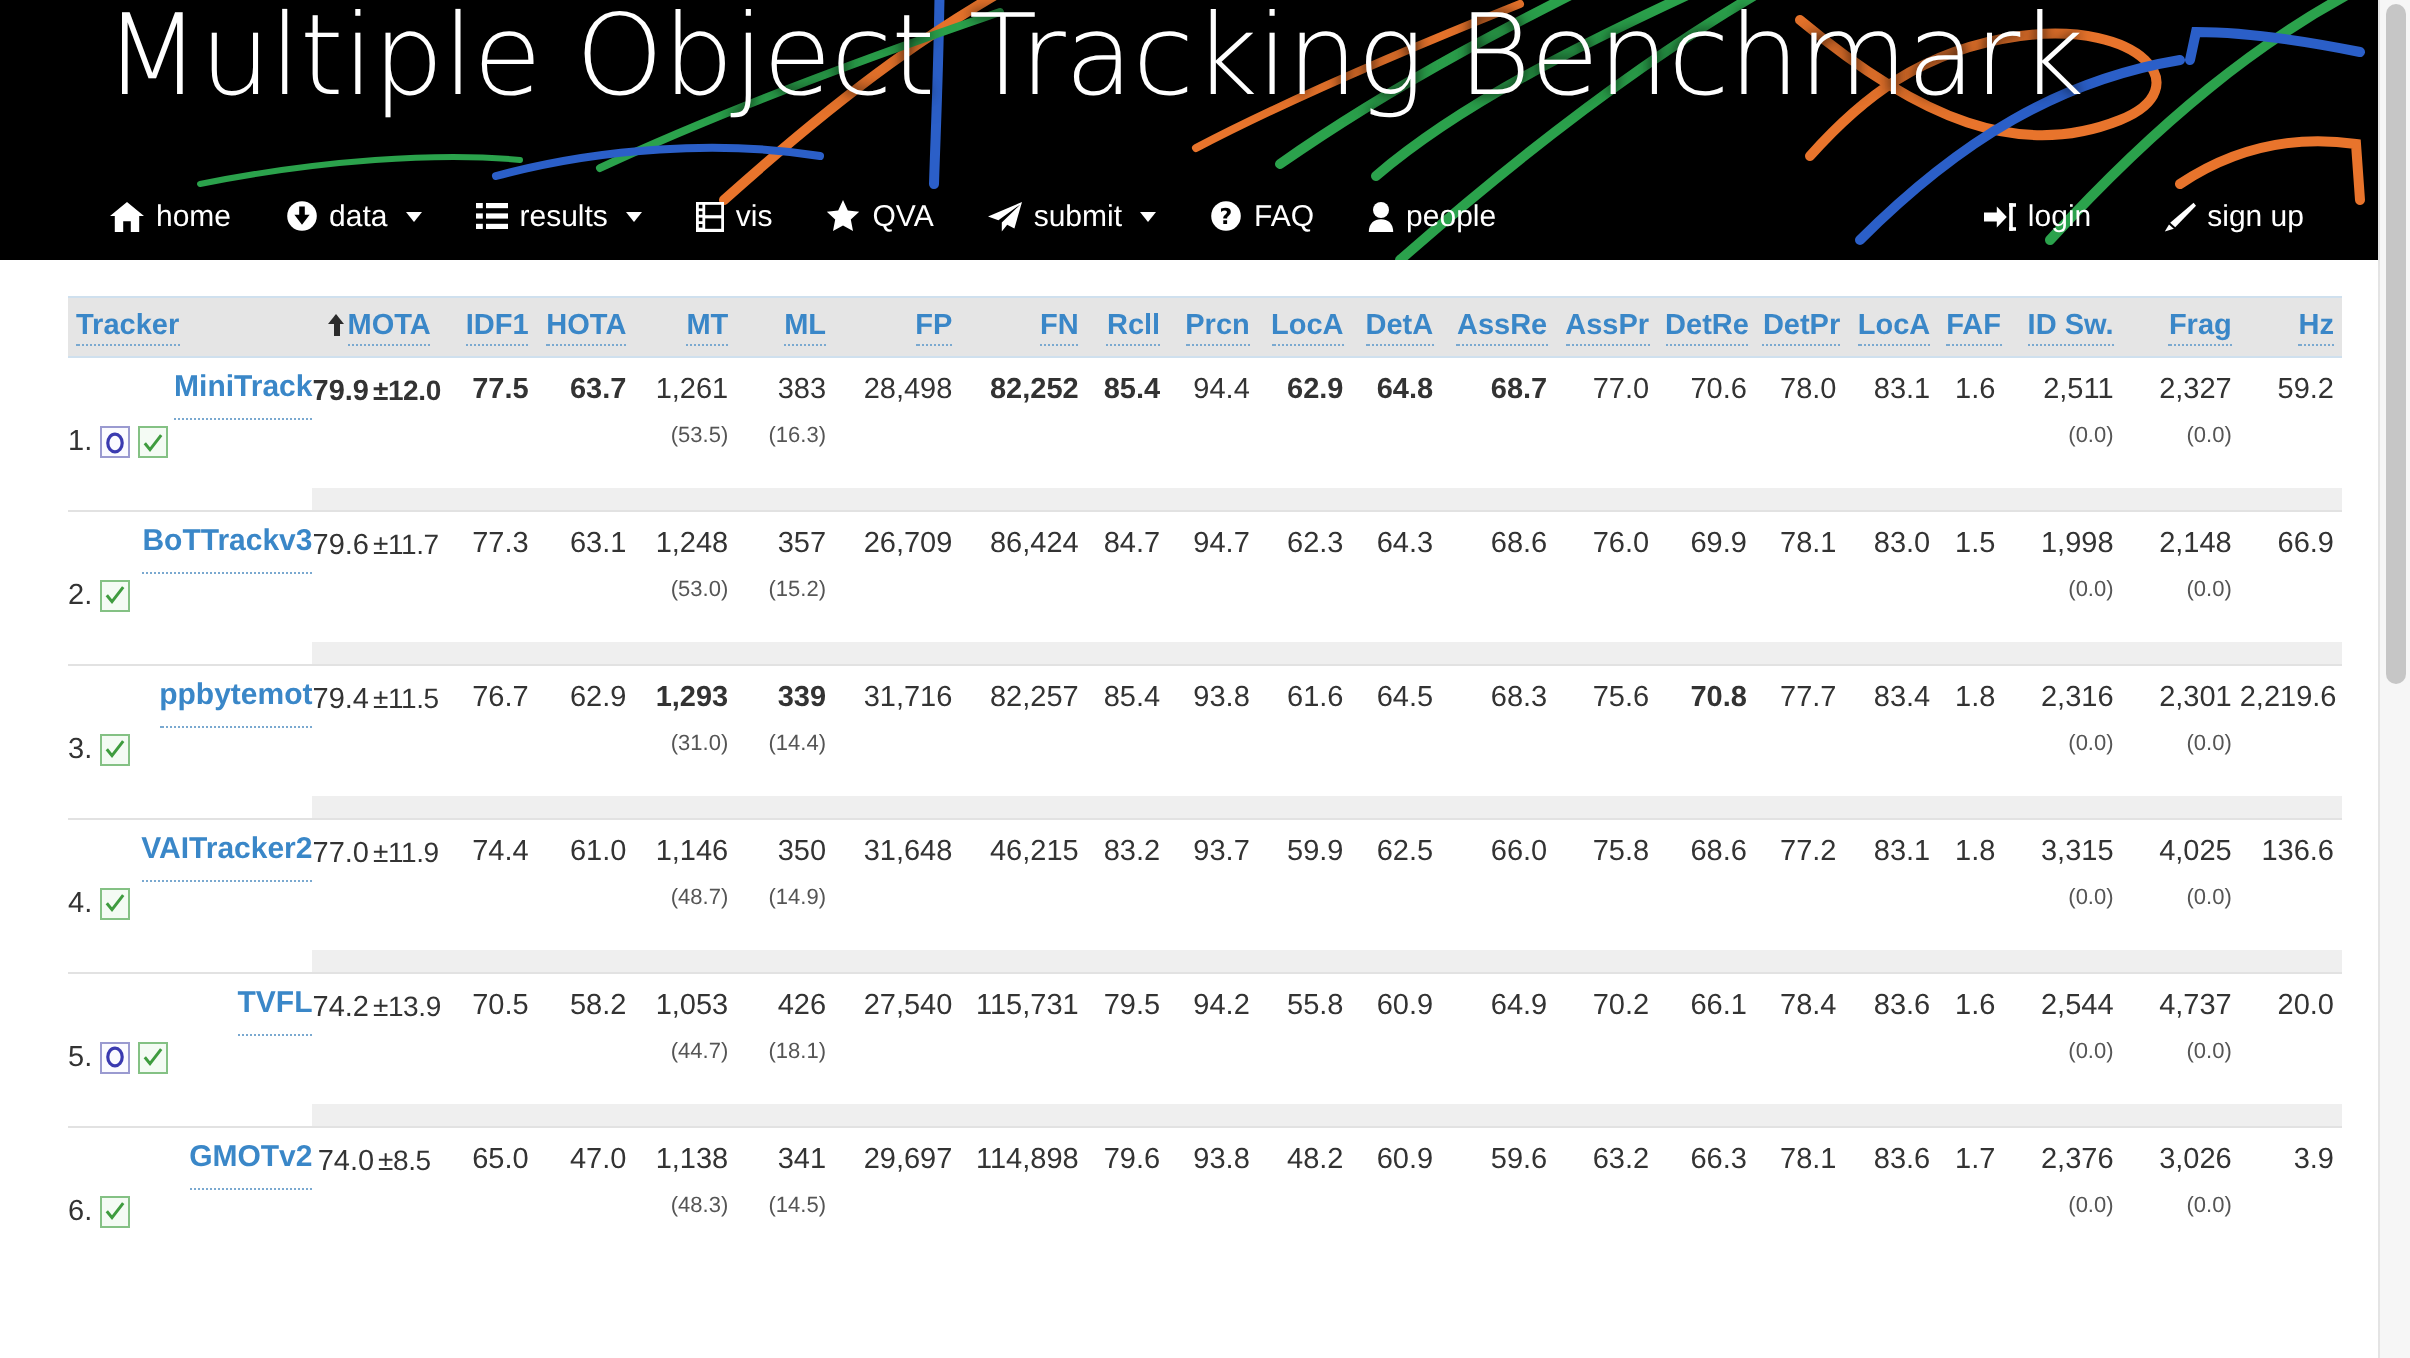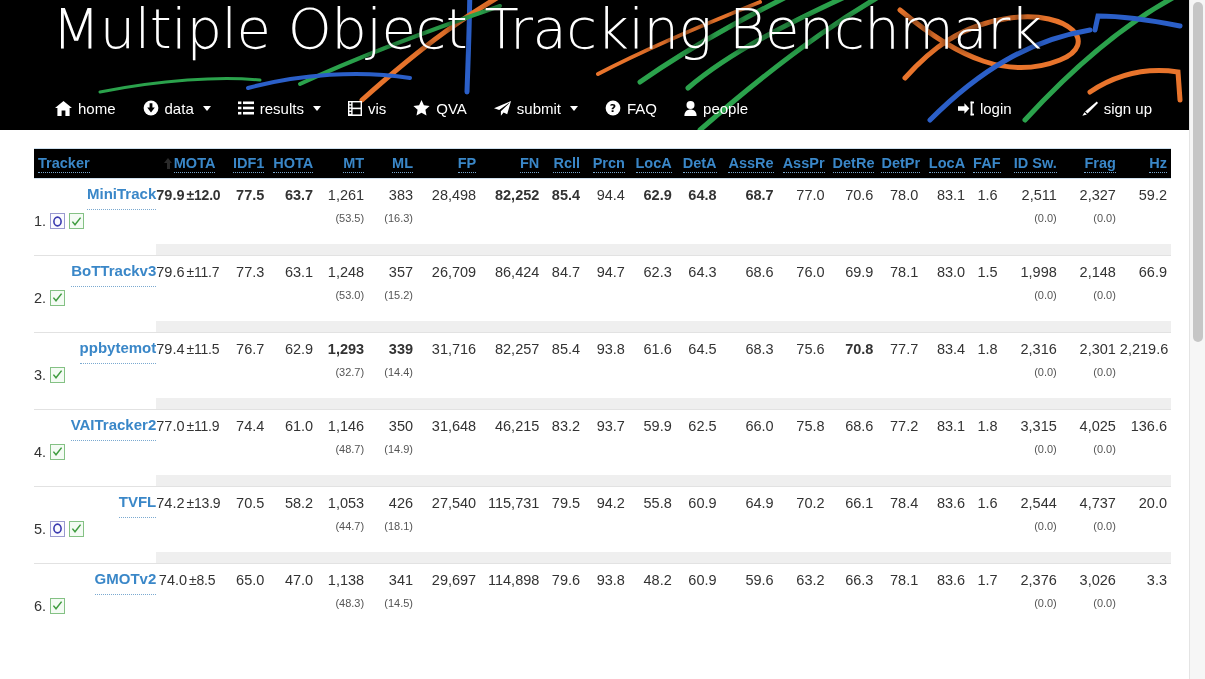--- a/index.html
+++ b/index.html
@@ -44,21 +44,21 @@
   }
 
   
   #navbar {
     position:absolute; left:0; bottom:0; width:1189px; height:44px;
     z-index:5;
     display:flex; align-items:center;
   }
   .nav-group { display:flex; align-items:center; }
   .nav-group.left { margin-left:46px;align-items:center; }
-  .nav-group.right { margin-left:auto; margin-right:28px;gap:34px; }
+  .nav-group.right { margin-left:auto; margin-right:28px; }
   .nav-item {
     display:flex; align-items:center; gap:6px;
     color:#fff; font-size:15px; text-decoration:none;
     padding:5px 9px; margin-right:9px;
     cursor:pointer; white-space:nowrap;
   }
   .nav-group.right .nav-item { margin-right:0; margin-left:18px; }
   .nav-item svg { display:block; flex:0 0 auto; }
   .caret {
     display:inline-block; width:0; height:0; margin-left:3px;
@@ -80,21 +80,21 @@
   
   #table-wrap { padding:0 34px 0 34px; }
   table.bm {
     width:1137px;
     border-collapse:collapse;
     font-size:14.5px;
     color:#333;
     table-layout:fixed;
   }
   table.bm thead th {
-    background:#000000;
+    background:#e5e5e5;
     color:#3a87c8;
     font-weight:700;
     font-size:14.5px;
     text-align:right;
     padding:6px 4px 7px 4px;
     vertical-align:middle;
     border-top:1px solid #cfe0ee;
     border-bottom:1px solid #cfe0ee;
     white-space:nowrap;
     cursor:pointer;
@@ -599,21 +599,21 @@
             <td>
               <div class="cellmain">76.7</div>
               <div class="cellsub"></div>
             </td>
             <td>
               <div class="cellmain">62.9</div>
               <div class="cellsub"></div>
             </td>
             <td>
               <div class="cellmain bold">1,293</div>
-              <div class="cellsub">(32.7)</div>
+              <div class="cellsub">(31.0)</div>
             </td>
             <td>
               <div class="cellmain bold">339</div>
               <div class="cellsub">(14.4)</div>
             </td>
             <td>
               <div class="cellmain">31,716</div>
               <div class="cellsub"></div>
             </td>
             <td>
@@ -976,21 +976,21 @@
             </td>
             <td>
               <div class="cellmain">2,376</div>
               <div class="cellsub">(0.0)</div>
             </td>
             <td>
               <div class="cellmain">3,026</div>
               <div class="cellsub">(0.0)</div>
             </td>
             <td>
-              <div class="cellmain">3.3</div>
+              <div class="cellmain">3.9</div>
               <div class="cellsub"></div>
             </td>
           </tr>
         </tbody>
     </table>
   </div>
 
 </div>
 
 <div id="page-scrollbar">

